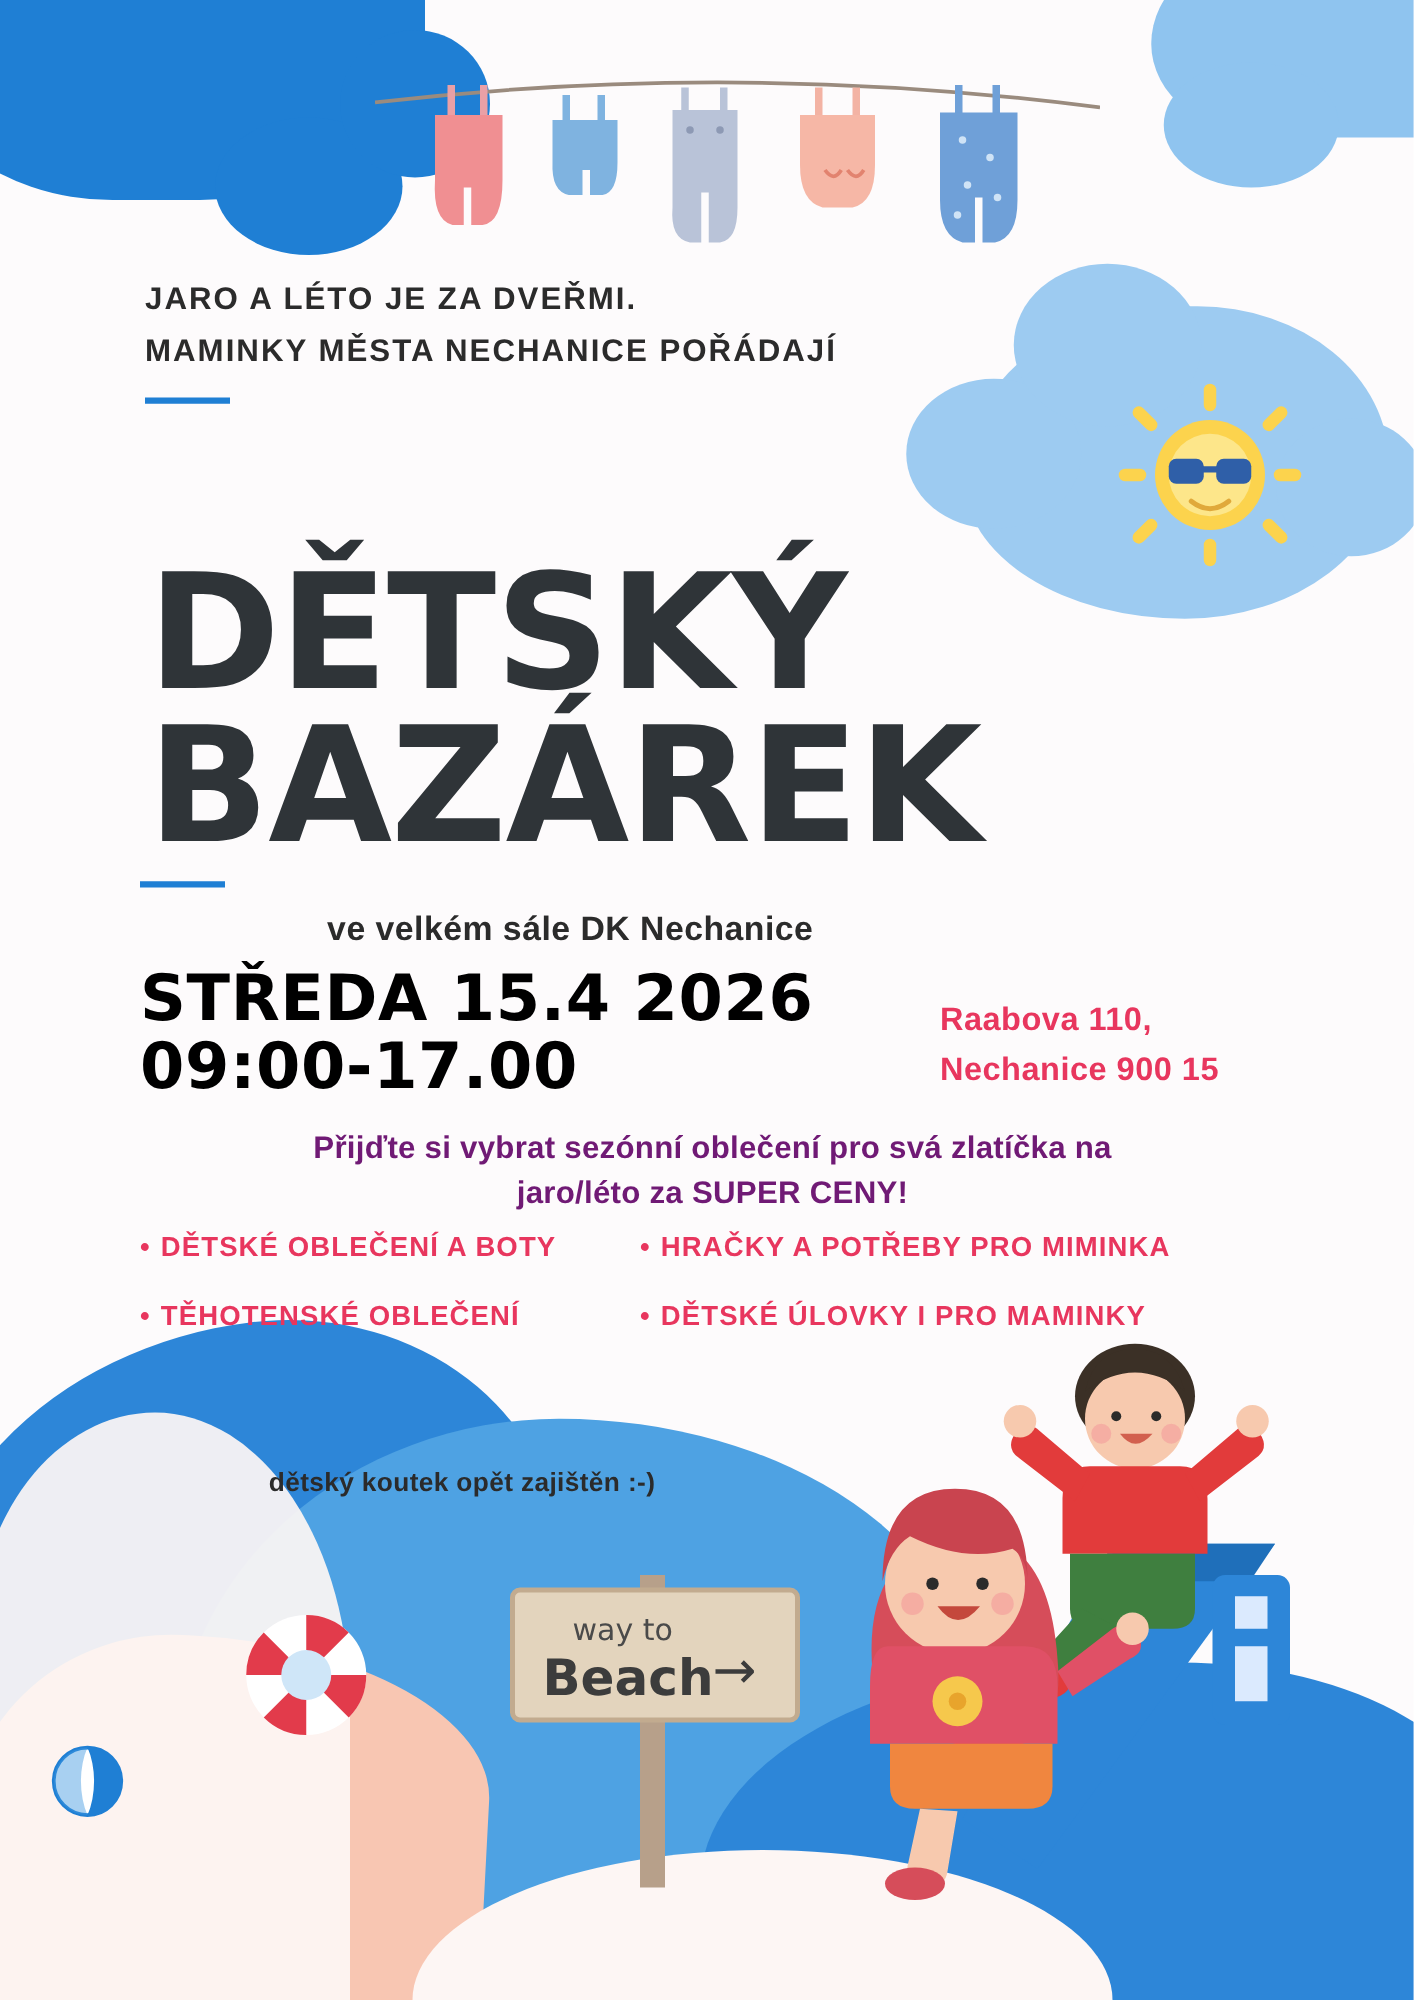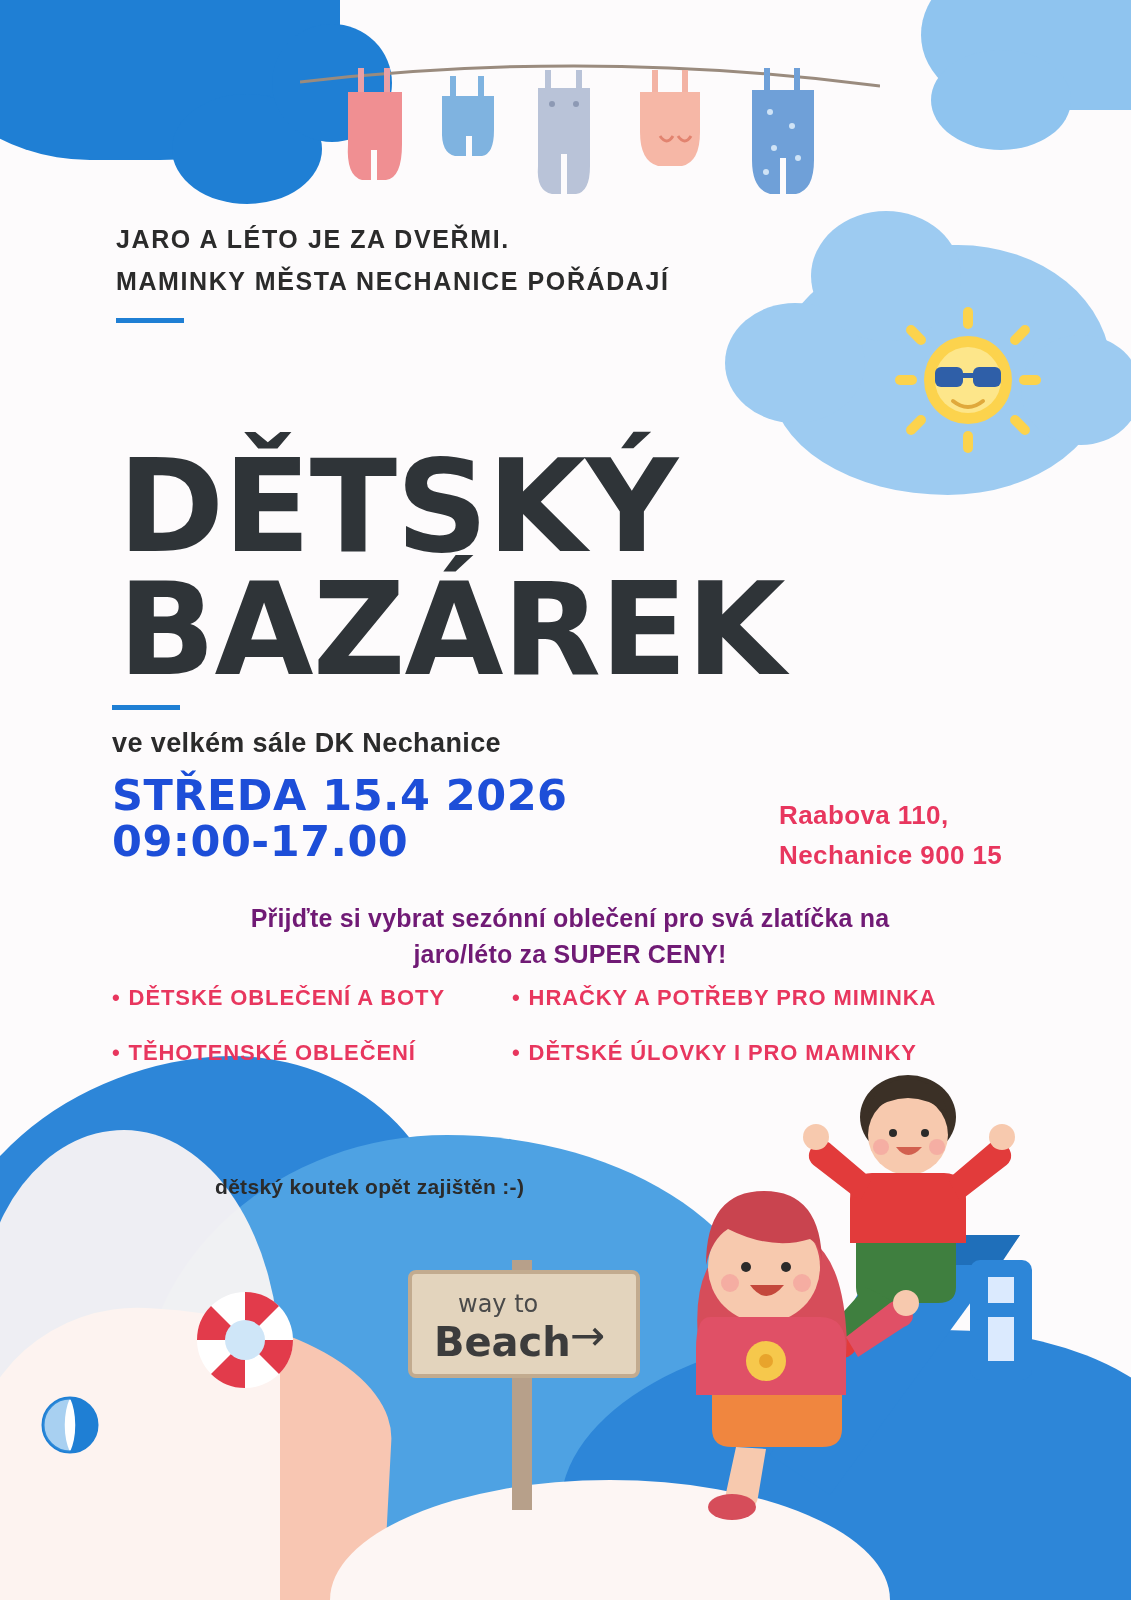--- a/index.html
+++ b/index.html
@@ -174,39 +174,39 @@
     position: absolute;
     left: 112px; top: 705px;
     z-index: 6;
   }
   .venue {
     font-size: 27px;
     font-weight: bold;
     color: #2b2b2b;
     letter-spacing: .4px;
     margin-bottom: 14px;
+    text-align: right;
   }
   .datetime {
-    font-size: 43px;
+    font-size: 51px;
     line-height: 1.06;
     font-weight: bold;
-    color: #1d4ed8;
+    color: #000000;
     letter-spacing: .5px;
     font-family: "DejaVu Sans", sans-serif;
   }
   .address {
     position: absolute;
     left: 752px; top: 795px;
     z-index: 6;
     font-size: 26px;
     line-height: 1.55;
     font-weight: bold;
     color: #e8365e;
     letter-spacing: .4px;
-    margin-left: 27px;
   }
 
   .lead {
     position: absolute;
     left: 120px; top: 900px;
     width: 900px;
     z-index: 6;
     text-align: center;
     font-size: 25px;
     line-height: 1.45;

